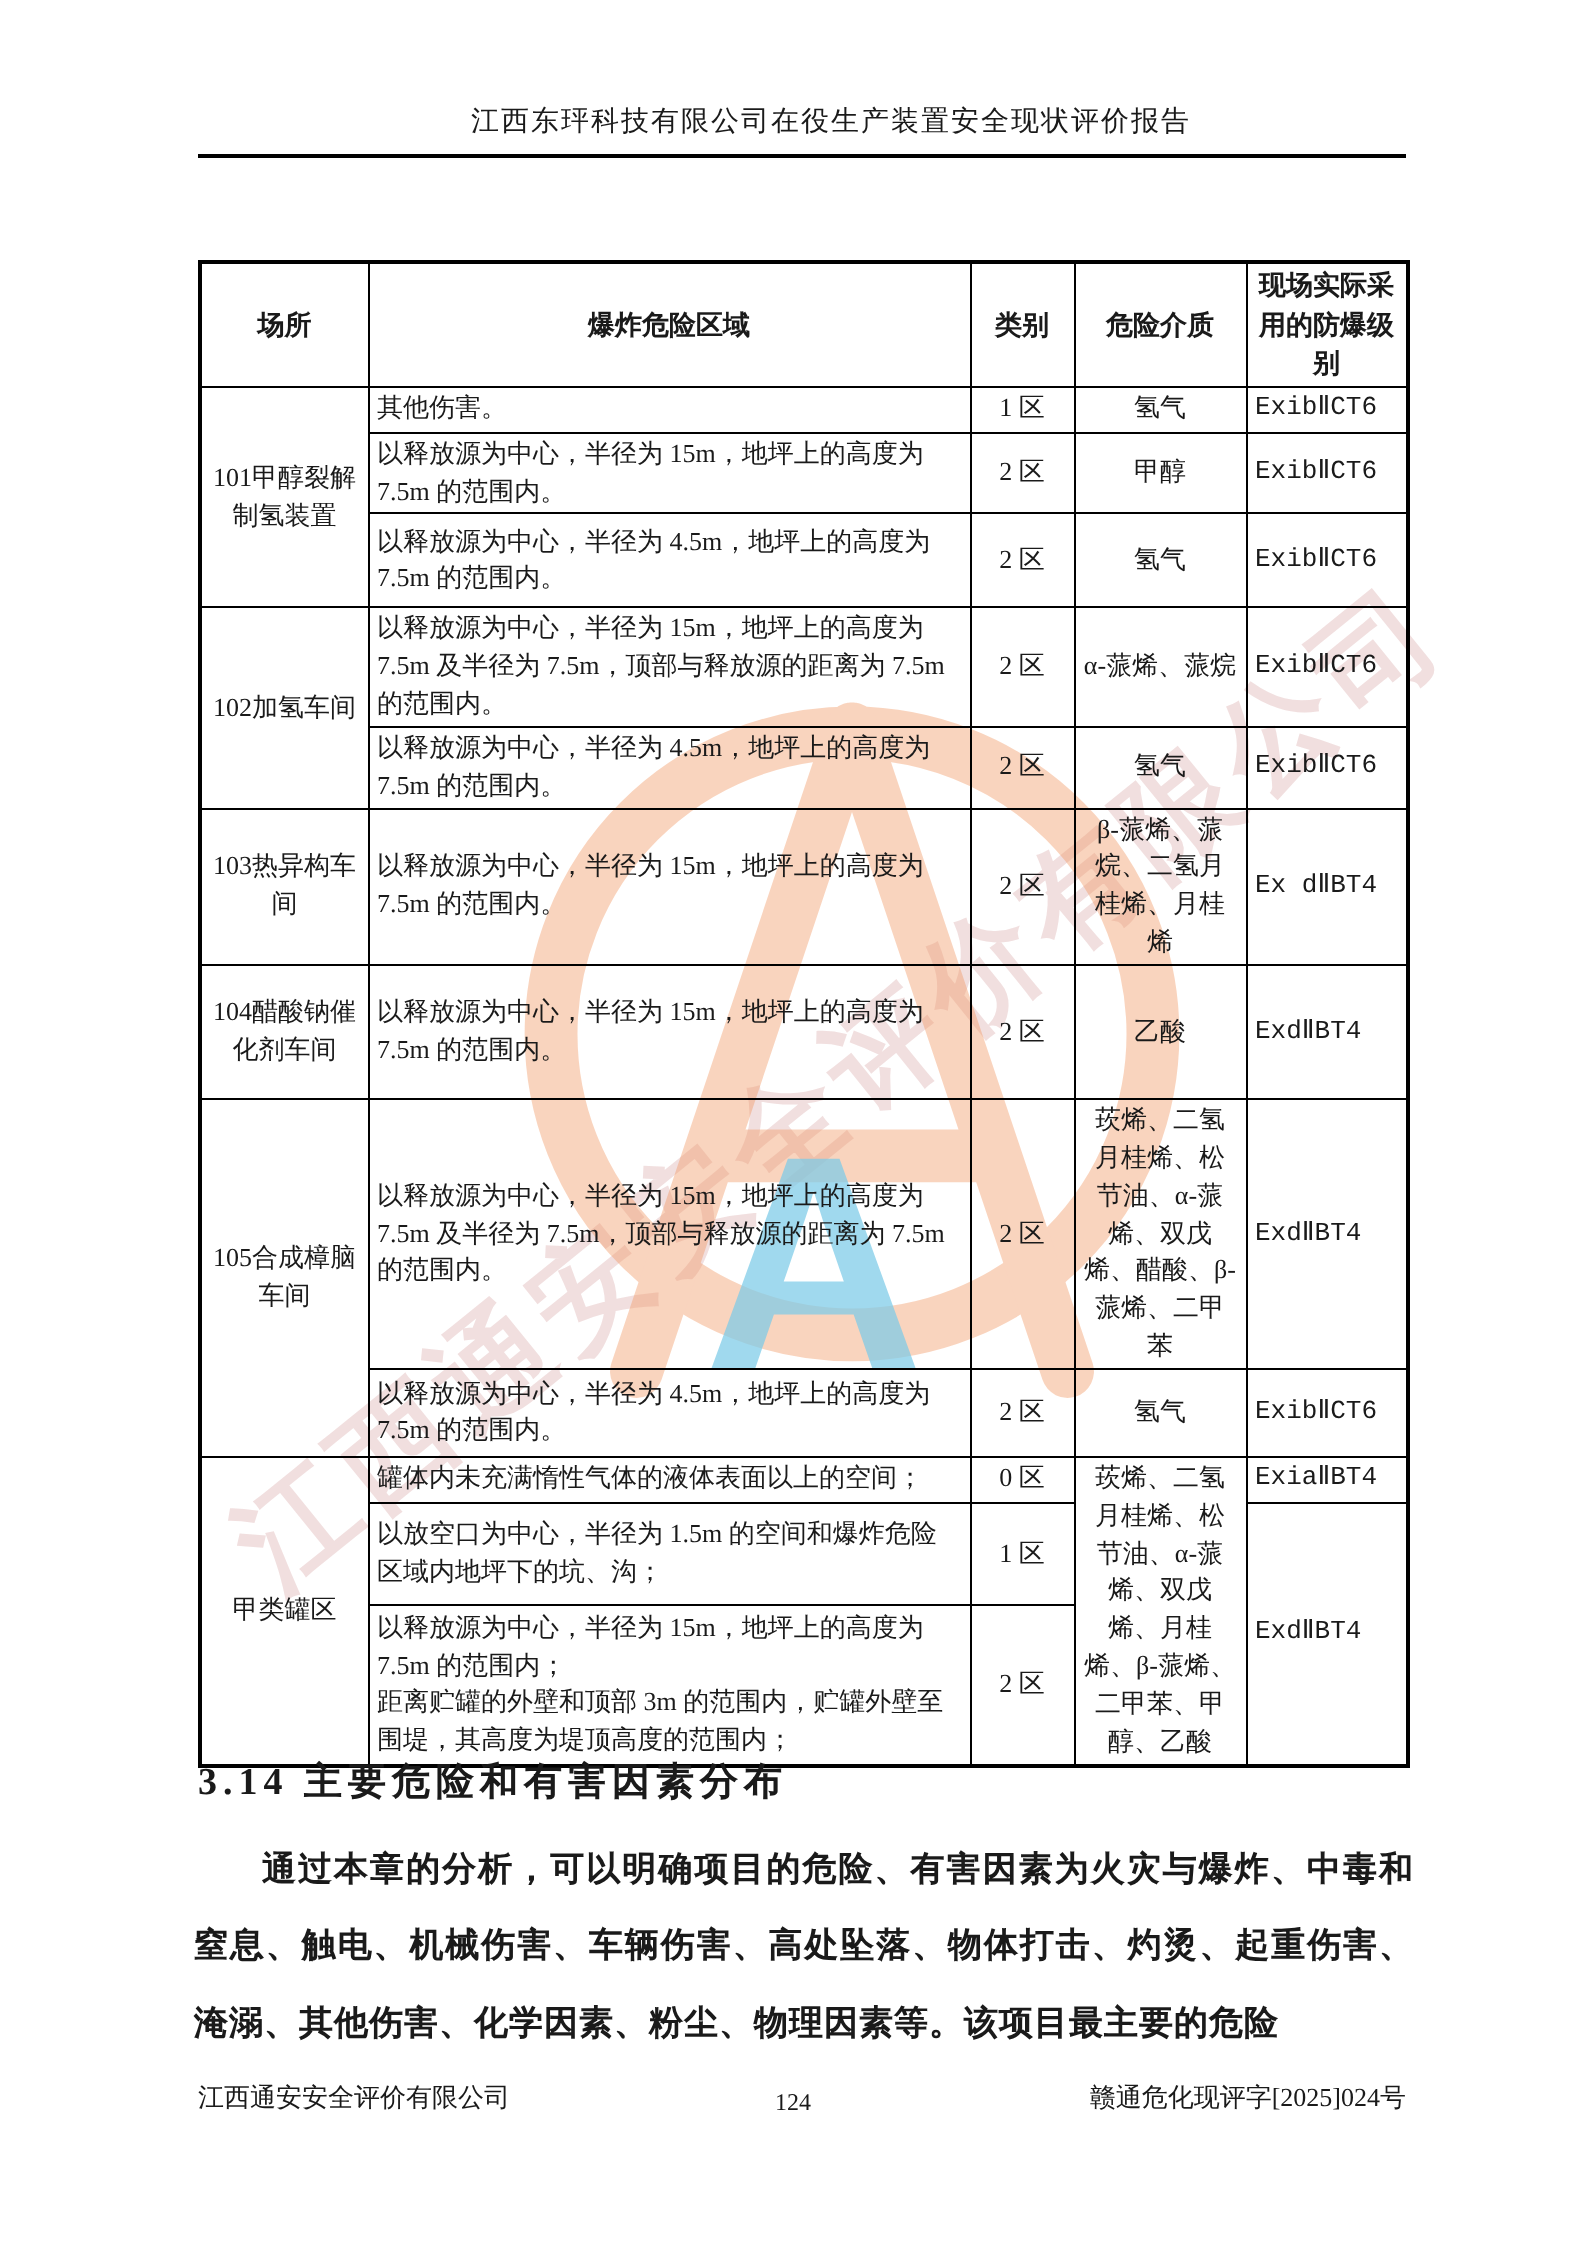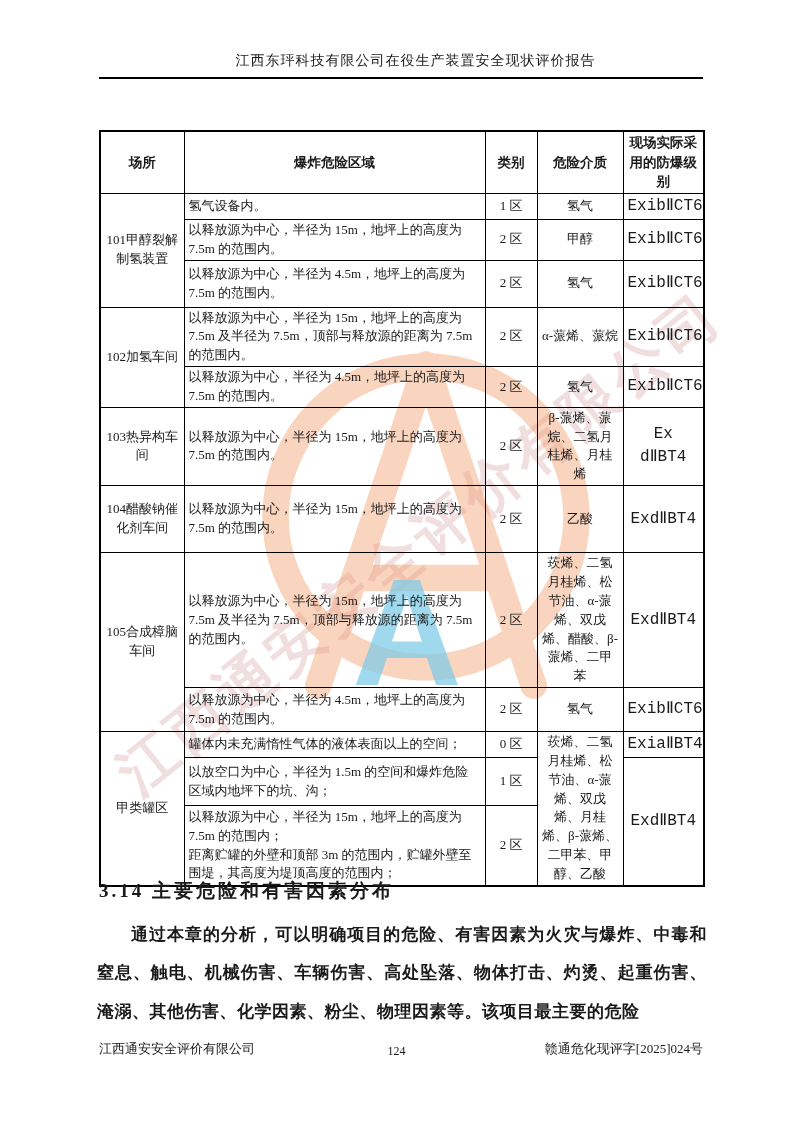--- a/index.html
+++ b/index.html
@@ -23,22 +23,22 @@
   .hdr-rule{position:absolute;top:77px;left:99px;width:604px;border-top:2px solid #000;}
   .tbl-caption{position:absolute;top:103px;left:99px;width:604px;text-align:center;
                font-weight:bold;font-size:15.5px;letter-spacing:1px;}
   table.hz{position:absolute;top:130px;left:99px;width:604px;border-collapse:collapse;
            table-layout:fixed;border:2px solid #000;font-size:13px;}
   table.hz th,table.hz td{border:1px solid #000;padding:1px 4px;vertical-align:middle;
            line-height:1.45;overflow:hidden;}
   table.hz th{font-weight:bold;font-size:13.5px;}
   td.c{text-align:center;}
   td.area{text-align:left;padding:2px 6px;}
-  td.lvl{text-align:center;font-family:"Liberation Mono","DejaVu Sans Mono",monospace;
-         font-size:16px;}
+  td.lvl{font-family:"Liberation Mono","DejaVu Sans Mono",monospace;
+         font-size:13px;}
   .sec-heading{position:absolute;top:878px;left:99px;width:612px;font-size:19px;
                font-weight:bold;letter-spacing:3px;}
   .body-par{position:absolute;top:916px;left:97px;width:610px;font-size:17px;
             line-height:2.26;text-align:justify;text-indent:2em;letter-spacing:0.5px;font-weight:bold;}
   .ftr-left{position:absolute;top:1040px;left:99px;font-size:13px;}
   .ftr-page{position:absolute;top:1044px;left:0;width:100%;text-align:center;font-size:12px;}
   .ftr-right{position:absolute;top:1040px;right:90px;font-size:13px;}
 </style>
 </head>
 <body>
@@ -72,21 +72,21 @@
           <tr style="height:50px">
         <th>场所</th>
         <th>爆炸危险区域</th>
         <th>类别</th>
         <th>危险介质</th>
         <th>现场实际采用的防爆级别</th>
       </tr>
 
       <tr style="height:23px">
         <td class="c" rowspan="3">101甲醇裂解制氢装置</td>
-        <td class="area">氢气设备内。</td>
+        <td class="area">其他伤害。</td>
         <td class="c">1 区</td>
         <td class="c">氢气</td>
         <td class="lvl">ExibⅡCT6</td>
       </tr>
       <tr style="height:38px">
         <td class="area">以释放源为中心，半径为 15m，地坪上的高度为 7.5m 的范围内。</td>
         <td class="c">2 区</td>
         <td class="c">甲醇</td>
         <td class="lvl">ExibⅡCT6</td>
       </tr>

